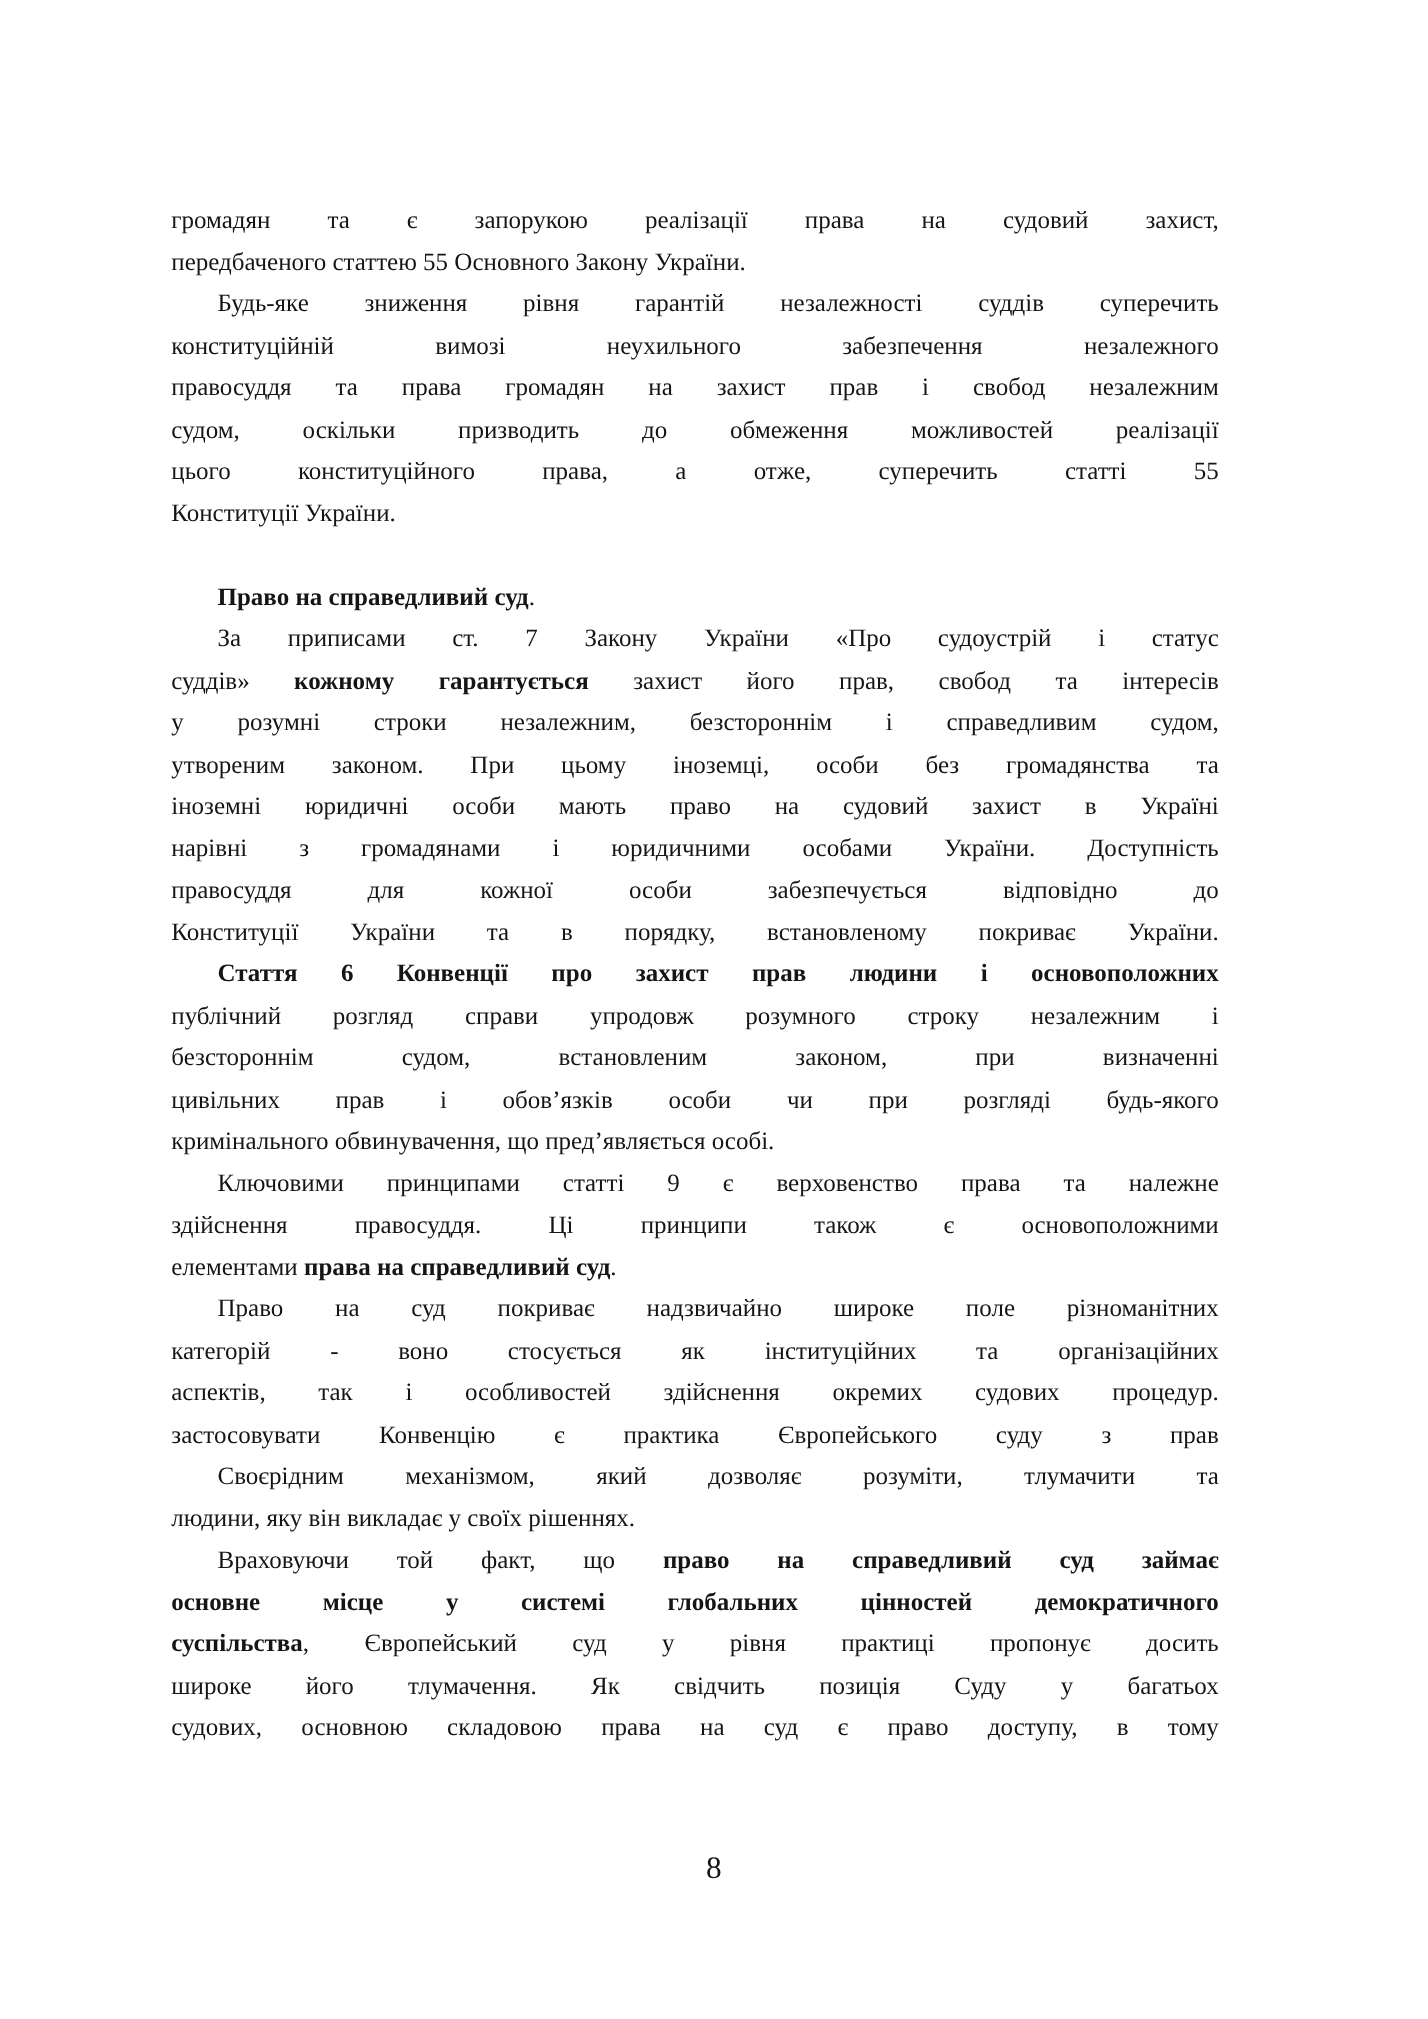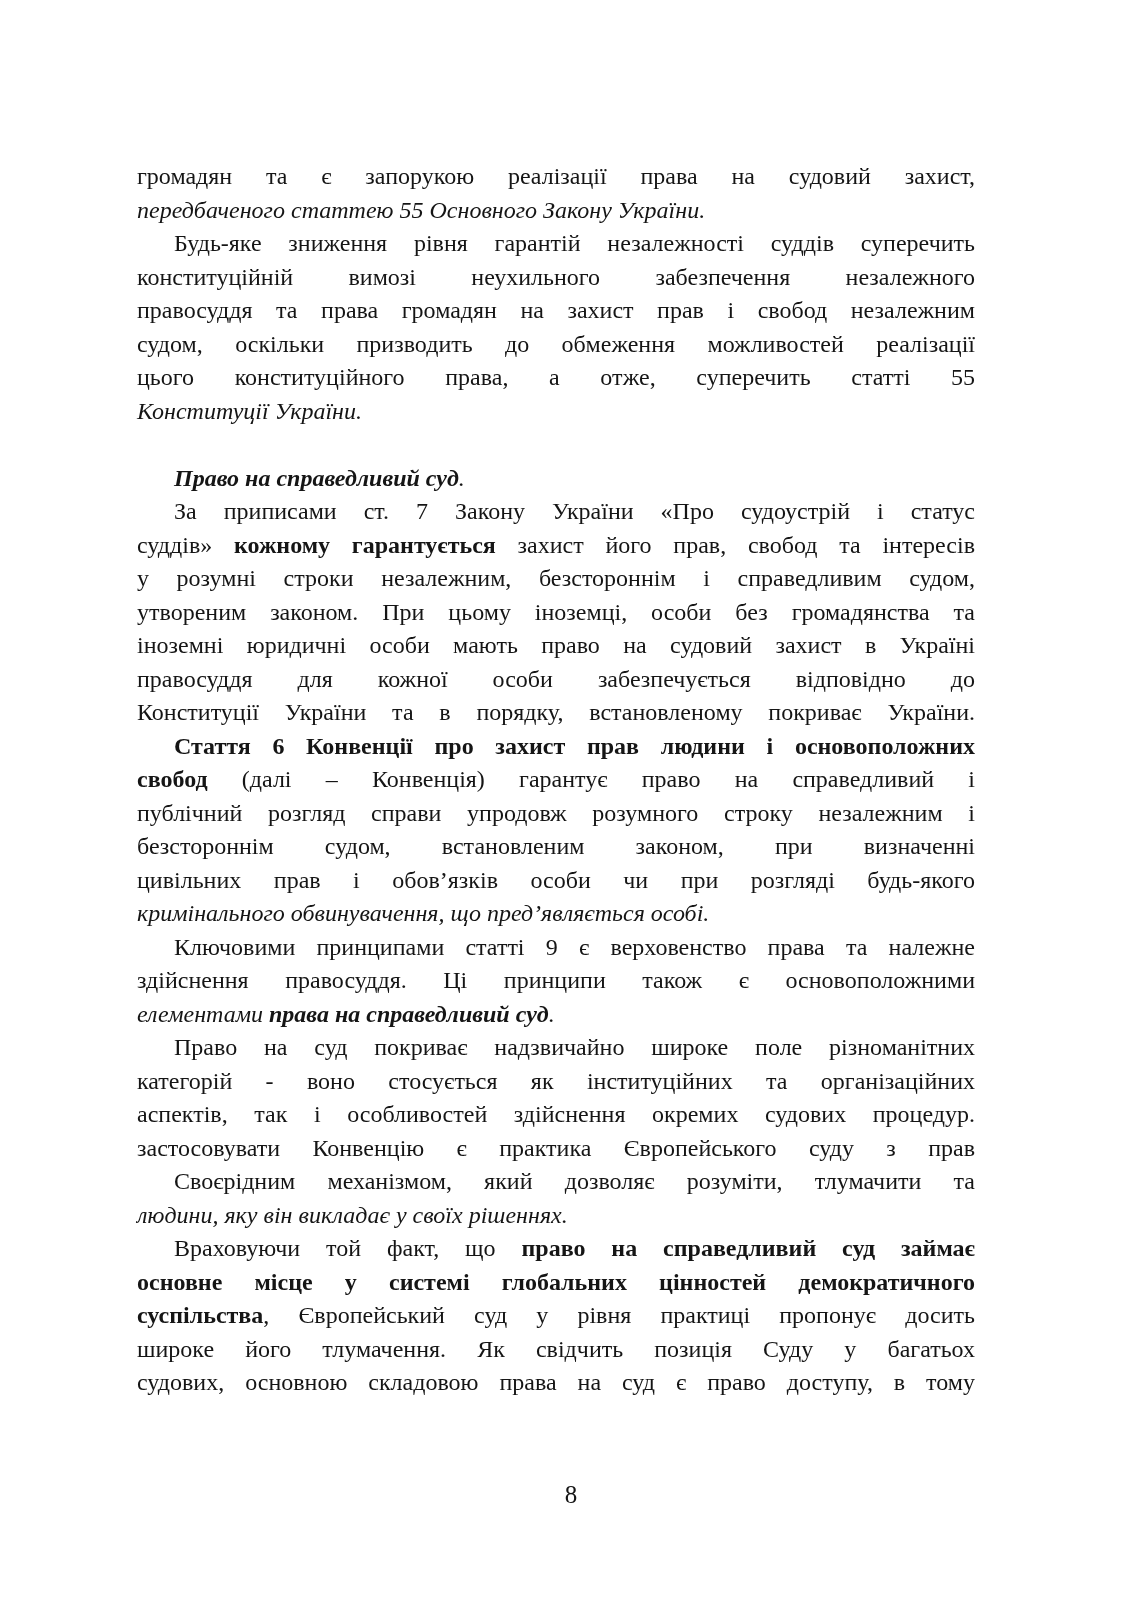--- a/index.html
+++ b/index.html
@@ -14,33 +14,32 @@
     background: #ffffff;
     overflow: hidden;
     font-family: "Liberation Serif", "DejaVu Serif", serif;
     color: #151515;
   }
   .page-text {
     position: absolute;
     left: 137px;
     top: 160px;
     width: 838px;
-    font-size: 24px;
+    font-size: 20px;
   }
   .line {
     height: 33.5px;
     line-height: 33.5px;
     text-align: justify;
     text-align-last: justify;
     white-space: nowrap;
   }
   .line.left {
     text-align: left;
     text-align-last: left;
-    font-style: italic;
   }
   .line.indent {
     padding-left: 37px;
   }
   .line.spacer {
     height: 33.5px;
   }
   .bold {
     font-weight: bold;
     margin-top: 16px;
@@ -68,24 +67,24 @@
       <div class="line"><span>судом, оскільки призводить до обмеження можливостей реалізації</span></div>
       <div class="line"><span>цього конституційного права, а отже, суперечить статті 55</span></div>
       <div class="line left"><span>Конституції України.</span></div>
       <div class="line spacer"></div>
       <div class="line indent left"><span class="bold">Право на справедливий суд</span><span>.</span></div>
       <div class="line indent"><span>За приписами ст. 7 Закону України «Про судоустрій і статус</span></div>
       <div class="line"><span>суддів» </span><span class="bold">кожному гарантується</span><span> захист його прав, свобод та інтересів</span></div>
       <div class="line"><span>у розумні строки незалежним, безстороннім і справедливим судом,</span></div>
       <div class="line"><span>утвореним законом. При цьому іноземці, особи без громадянства та</span></div>
       <div class="line"><span>іноземні юридичні особи мають право на судовий захист в Україні</span></div>
+      <div class="line"><span>нарівні з громадянами і юридичними особами України. Доступність</span></div>
       <div class="line"><span>правосуддя для кожної особи забезпечується відповідно до</span></div>
       <div class="line"><span>Конституції України та в порядку, встановленому покриває України.</span></div>
       <div class="line indent"><span class="bold">Стаття 6 Конвенції про захист прав людини і основоположних</span></div>
-      <div class="line"><span class="bold">свобод</span><span> (далі – Конвенція) гарантує право на справедливий і</span></div>
       <div class="line"><span>публічний розгляд справи упродовж розумного строку незалежним і</span></div>
       <div class="line"><span>безстороннім судом, встановленим законом, при визначенні</span></div>
       <div class="line"><span>цивільних прав і обов’язків особи чи при розгляді будь-якого</span></div>
       <div class="line left"><span>кримінального обвинувачення, що пред’являється особі.</span></div>
       <div class="line indent"><span>Ключовими принципами статті 9 є верховенство права та належне</span></div>
       <div class="line"><span>здійснення правосуддя. Ці принципи також є основоположними</span></div>
       <div class="line left"><span>елементами </span><span class="bold">права на справедливий суд</span><span>.</span></div>
       <div class="line indent"><span>Право на суд покриває надзвичайно широке поле різноманітних</span></div>
       <div class="line"><span>категорій - воно стосується як інституційних та організаційних</span></div>
       <div class="line"><span>аспектів, так і особливостей здійснення окремих судових процедур.</span></div>

